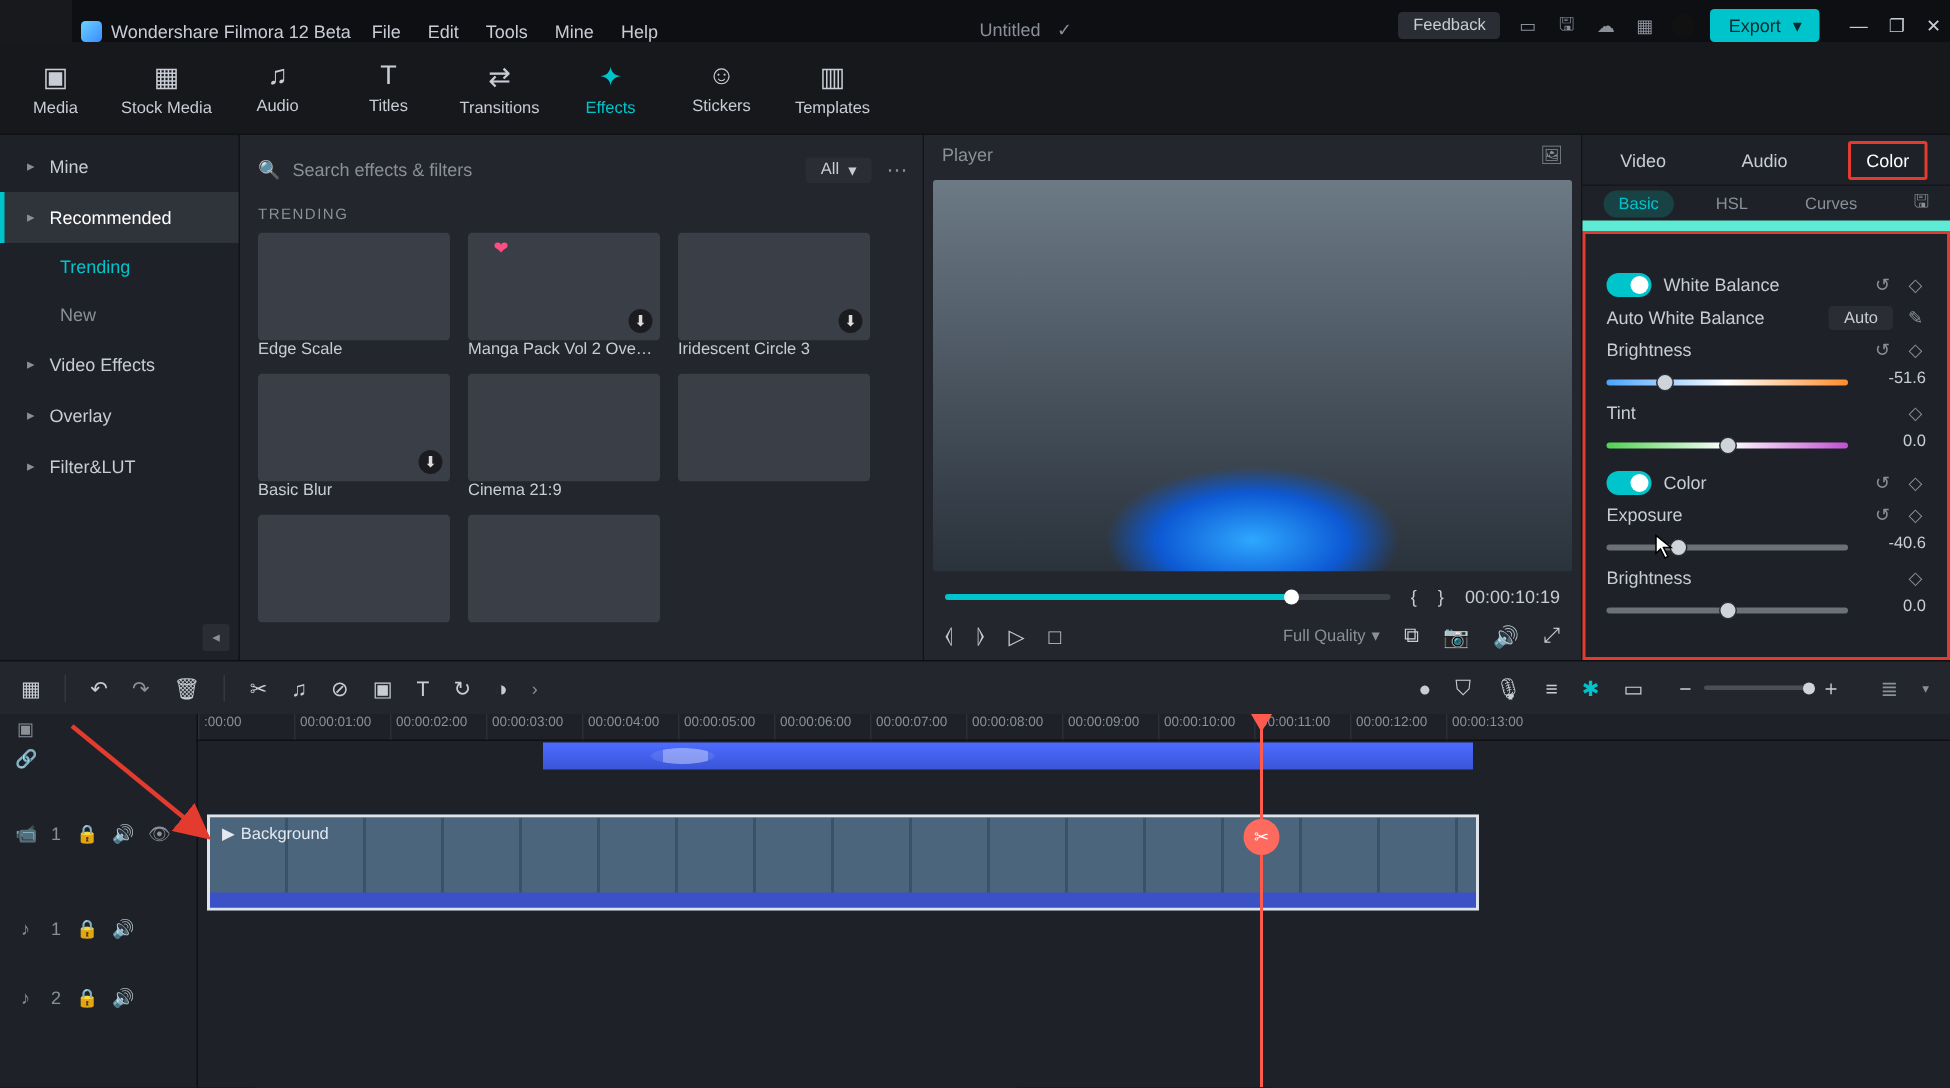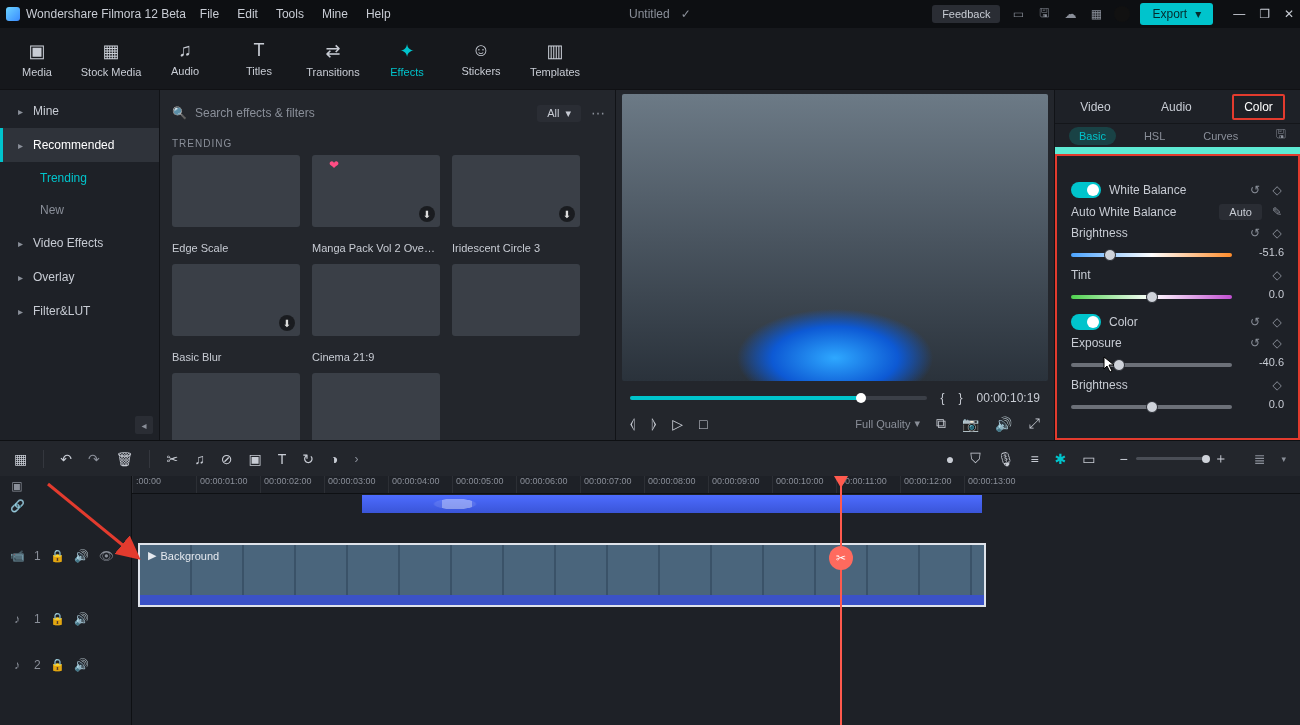--- a/index.html
+++ b/index.html
@@ -28,23 +28,24 @@
     font-size: 12px;
     overflow: hidden;
     position: relative;
   }
 
   
   .titlebar {
     height: 28px;
     background: #0d0f12;
     display: flex;
-    align-items: center;
+    align-items: flex-end;
     padding: 0 6px;
     font-size: 12px;
+    margin-left: 48px;
   }
   .titlebar .brand { display:flex; align-items:center; gap:6px; margin-right:14px; }
   .titlebar .brand .logo { width:14px; height:14px; border-radius:3px; background:linear-gradient(135deg,#6bd3ff,#3a8bff); }
   .titlebar .menus { display:flex; gap:18px; color:var(--text); }
   .titlebar .docname { margin:0 auto; display:flex; align-items:center; gap:8px; color:var(--text-dim); }
   .titlebar .rightctl { display:flex; align-items:center; gap:10px; }
   .titlebar .btn-feedback {
     background: var(--bg-panel3); padding:3px 10px; border-radius:3px; font-size:11px;
   }
   .titlebar .ico { width:16px; height:16px; display:flex; align-items:center; justify-content:center; color:var(--text-dim);}
@@ -121,21 +122,21 @@
     display:flex; align-items:center; gap:6px;
   }
   .browser .section-title { margin:10px 0 6px; font-size:10px; letter-spacing:1px; color:var(--text-dim);}
   .browser .grid { display:grid; grid-template-columns: repeat(3, 130px); gap:10px; }
   .browser .card { width:130px; }
   .browser .thumb {
     width:128px; height:72px; border-radius:3px; background:#3a3f47;
     border:1px solid transparent; position:relative; overflow:hidden;
   }
   .browser .thumb.sel { border:2px solid var(--accent);}
-  .browser .cardlabel { font-size:11px; color:var(--text); margin-top:15px; white-space:nowrap; overflow:hidden; text-overflow:ellipsis;}
+  .browser .cardlabel { font-size:11px; color:var(--text); margin-top:0; white-space:nowrap; overflow:hidden; text-overflow:ellipsis;}
   .browser .dlbadge {
     position:absolute; right:4px; bottom:4px; width:16px;height:16px;border-radius:50%;
     background:rgba(0,0,0,0.55); display:flex;align-items:center;justify-content:center;font-size:10px;color:#ddd;
   }
   .browser .fav {
     position:absolute; left:16px; top:2px; color:#ff4d84; font-size:12px;
   }
   
   .th-edge   { background:linear-gradient(90deg,#6b4a2a,#b38147 60%);}
   .th-manga  { background:linear-gradient(135deg,#6e8565,#8aa183);}
@@ -481,20 +482,24 @@
       <div class="card">
         <div class="thumb th-sky2"></div>
       </div>
       <div class="card">
         <div class="thumb th-port"></div>
       </div>
     </div>
   </div>
 
   <div class="player">
+    <div class="phd">
+      <span>Player</span>
+      <span>🖼</span>
+    </div>
     <div class="canvas"></div>
     <div class="progress">
       <div class="pbar">
         <div class="fill"></div>
         <div class="dot"></div>
       </div>
       <span>{</span>
       <span>}</span>
       <span class="tc">00:00:10:19</span>
     </div>

